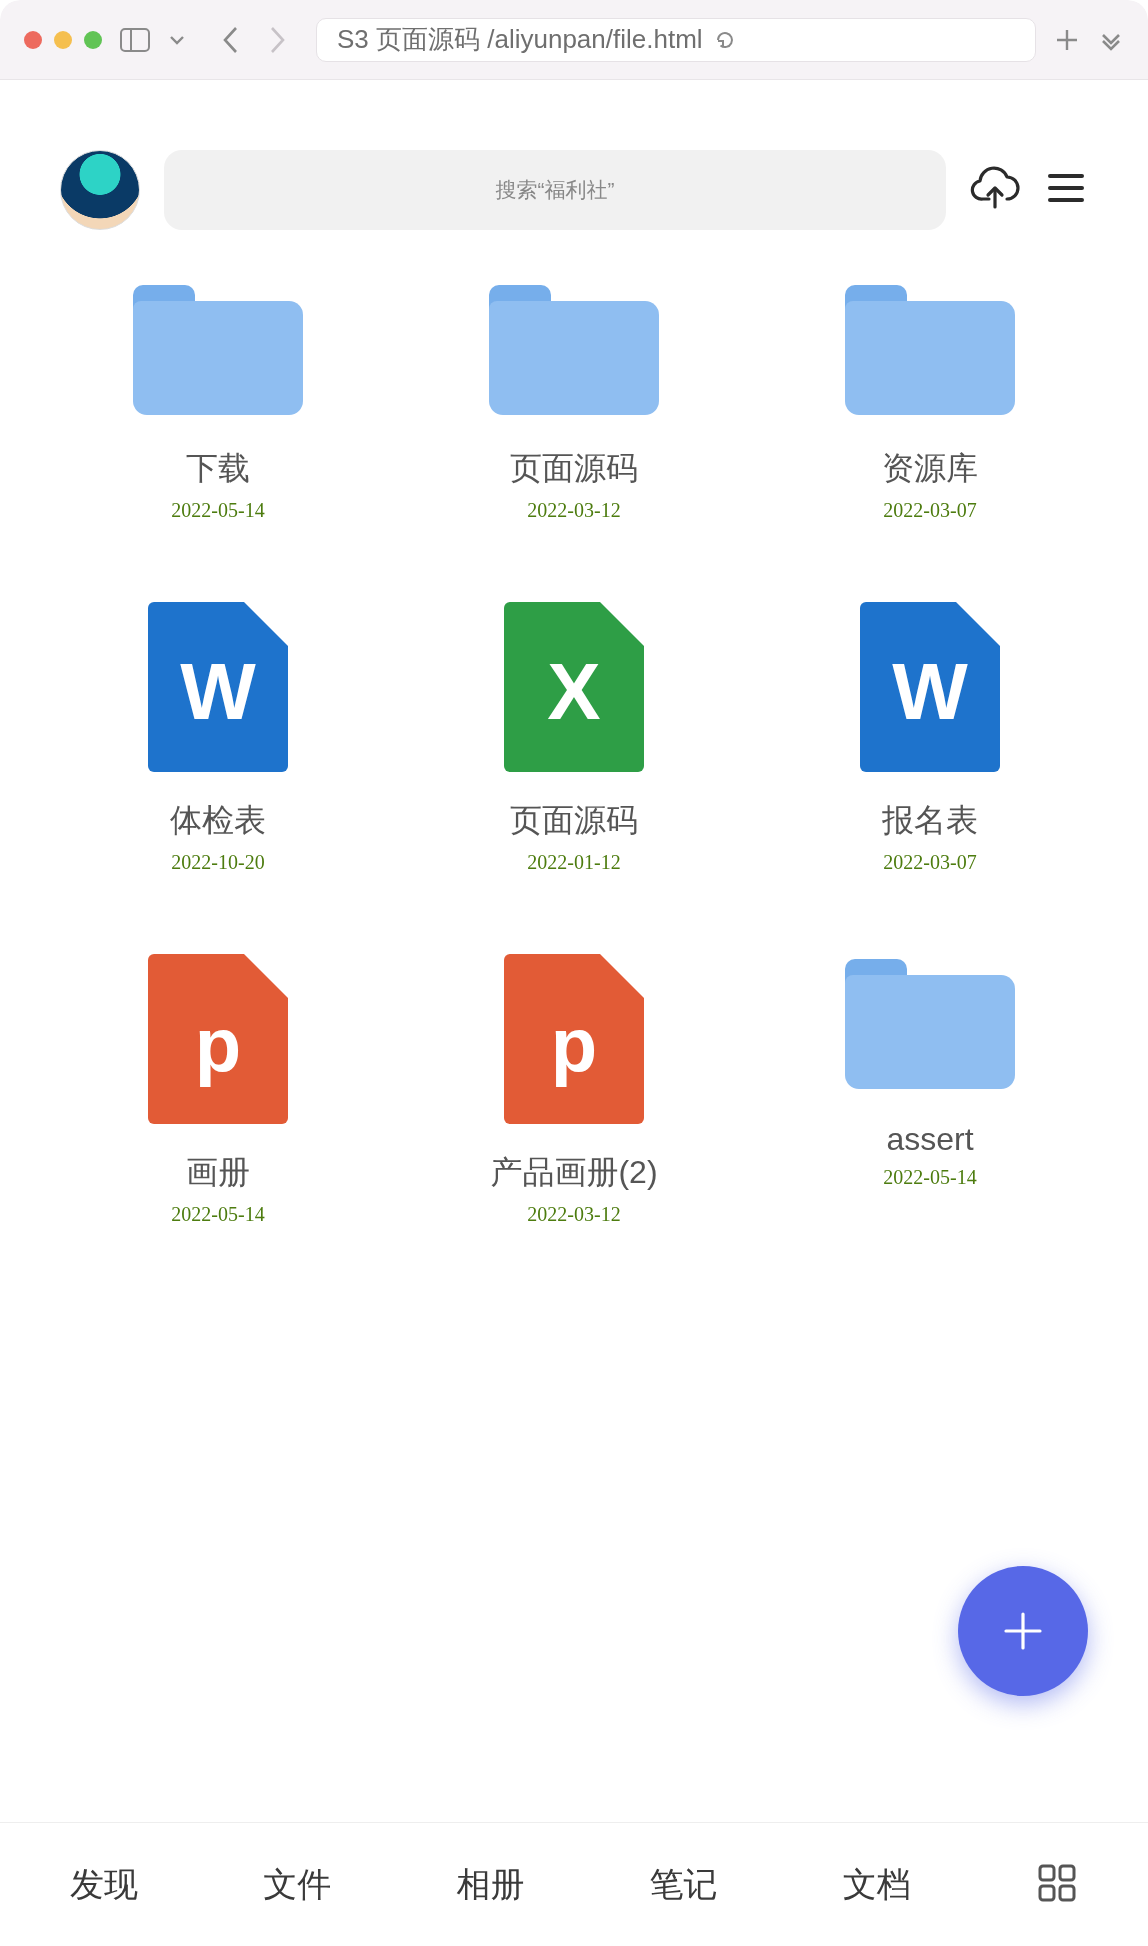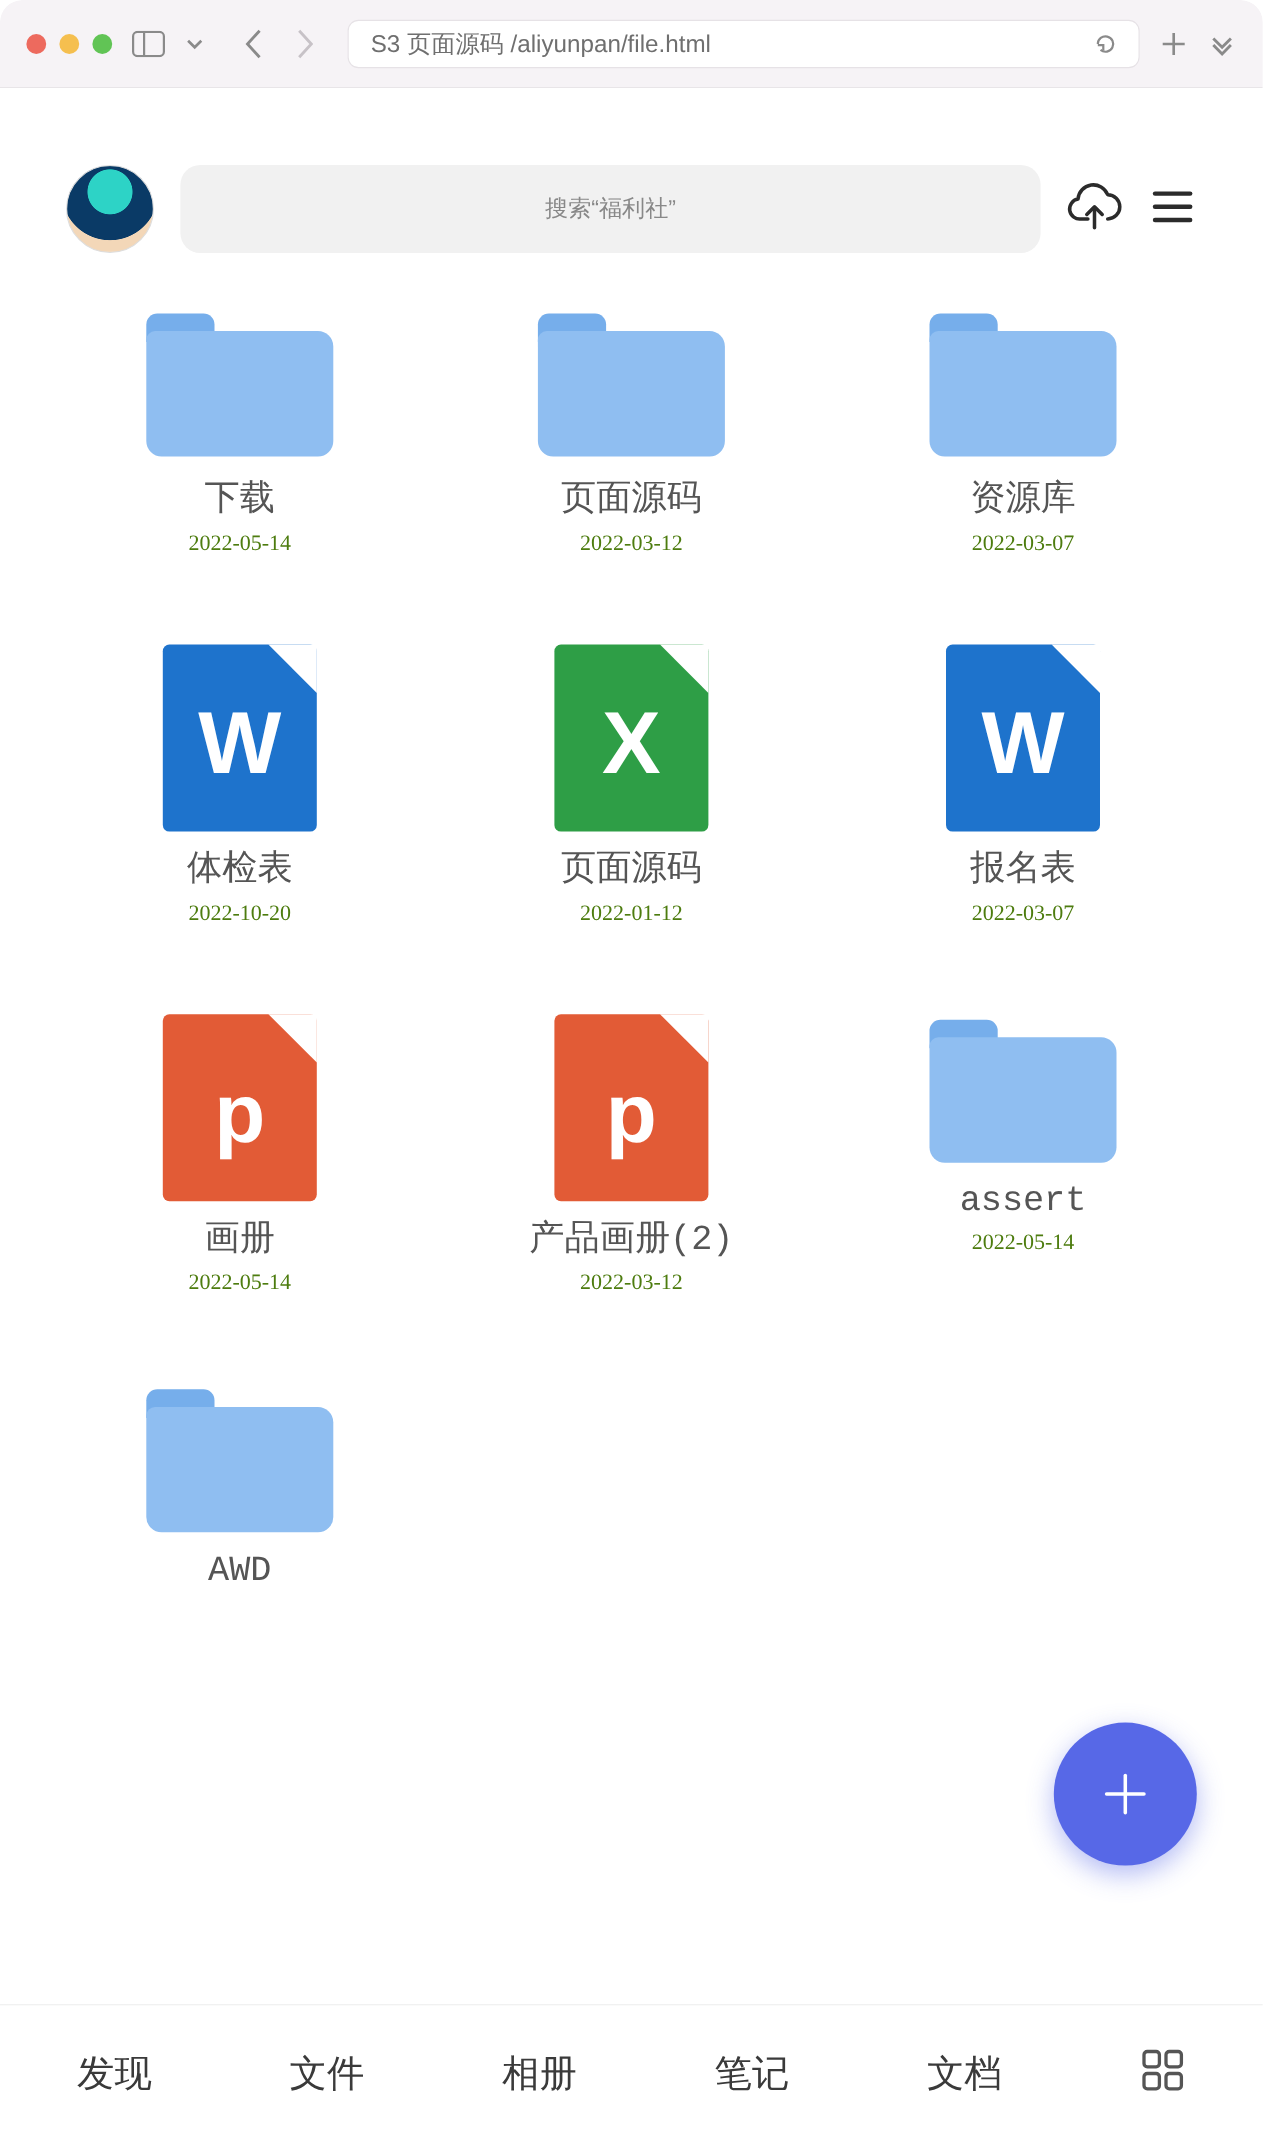--- a/index.html
+++ b/index.html
@@ -16,22 +16,22 @@
     }
     .traffic { display:flex; gap:12px; }
     .traffic span { width:18px; height:18px; border-radius:50%; }
     .traffic .red{background:#ed6a5e} .traffic .yellow{background:#f5bf4f}
     .traffic .green{background:#61c455}
     .chrome-icon { color:#8a8a8a; display:flex; align-items:center; justify-content:center; }
     .chrome-icon svg { display:block; }
     .nav-arrows{display:flex; gap:24px; margin-left:16px;}
     .url-bar {
       flex:1; height:44px; background:#fff; border-radius:10px;
-      display:flex; align-items:center; justify-content:space-between;
-      color:#6f6f6f; font-size:22px; padding:0 20px; gap:12px;
+      display:flex; align-items:center; justify-content:flex-start;
+      color:#6f6f6f; font-size:26px; padding:0 20px; gap:12px;
       margin-left:10px;
       border:1px solid #e6e2e6;
     }
     .url-text{white-space:nowrap; overflow:hidden;}
     
     .app-header{
       display:flex; align-items:center; gap:24px;
       padding:70px 60px 30px 60px;
     }
     .avatar{
@@ -55,21 +55,21 @@
     
     .grid{
       display:grid; grid-template-columns:repeat(3,1fr);
       padding:20px 40px 0 40px; row-gap:80px;
     }
     .item{
       display:flex; flex-direction:column; align-items:center;
       cursor:pointer;
     }
     .thumb{width:170px; height:140px; display:flex; align-items:center; justify-content:center;}
-    .name{font-size:32px; color:#555; margin-top:11px; font-weight:400; font-family:Liberation Mono, monospace;}
+    .name{font-size:32px; color:#555; margin-top:27px; font-weight:400; font-family:Liberation Sans, sans-serif;}
     .date{font-size:20px; color:#4d7c0f; margin-top:8px; font-family:"Songti SC","SimSun",serif;}
     
     .folder{
       width:170px; height:130px; position:relative;
     }
     .folder .tab{
       position:absolute; top:0; left:0; width:62px; height:26px;
       background:#76aeeb; border-radius:10px 10px 0 0;
     }
     .folder .body{
@@ -268,30 +268,20 @@
       </div>
       <div class="item">
         <div class="thumb">
           <div class="folder">
             <div class="tab"></div>
             <div class="body"></div>
           </div>
         </div>
         <div class="name">assert</div>
         <div class="date">2022-05-14</div>
-      </div>
-      <div class="item">
-        <div class="thumb">
-          <div class="folder">
-            <div class="tab"></div>
-            <div class="body"></div>
-          </div>
-        </div>
-        <div class="name">AWD</div>
-        <div class="date"></div>
       </div>
     </div>
 </div>
 
 <div class="fab">
   <svg width="54" height="54" viewBox="0 0 54 54" stroke="currentColor" stroke-width="3.2" stroke-linecap="round">
     <line x1="27" y1="10" x2="27" y2="44"></line>
       <line x1="10" y1="27" x2="44" y2="27"></line>
   </svg>
 </div>

